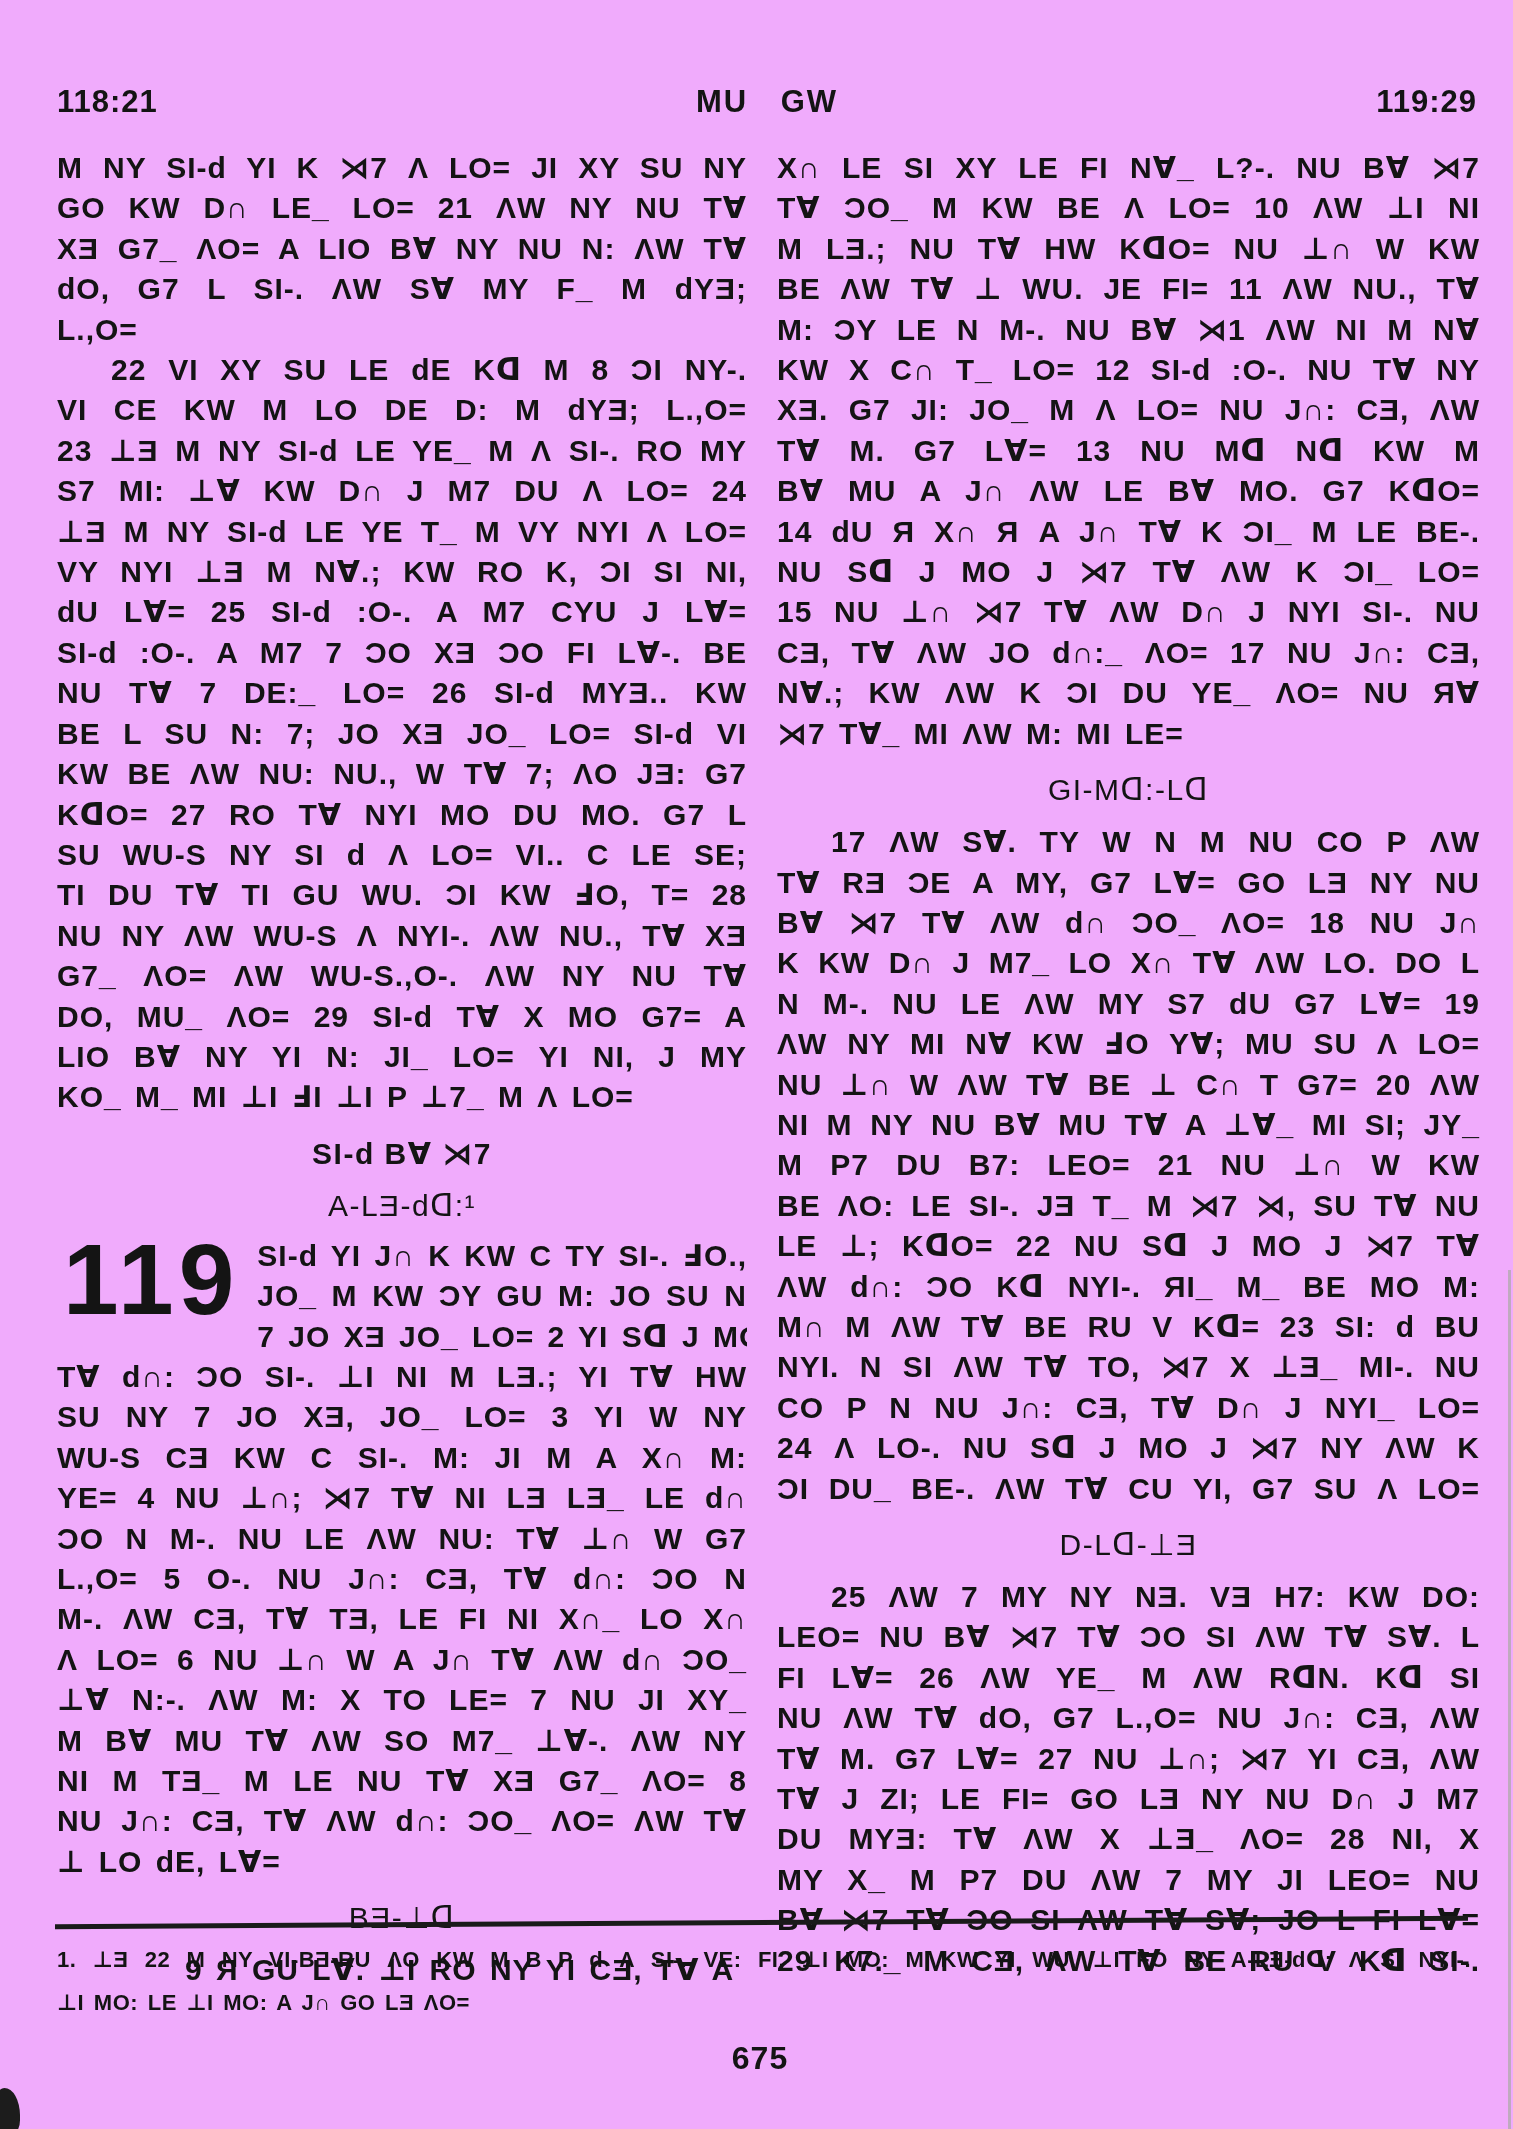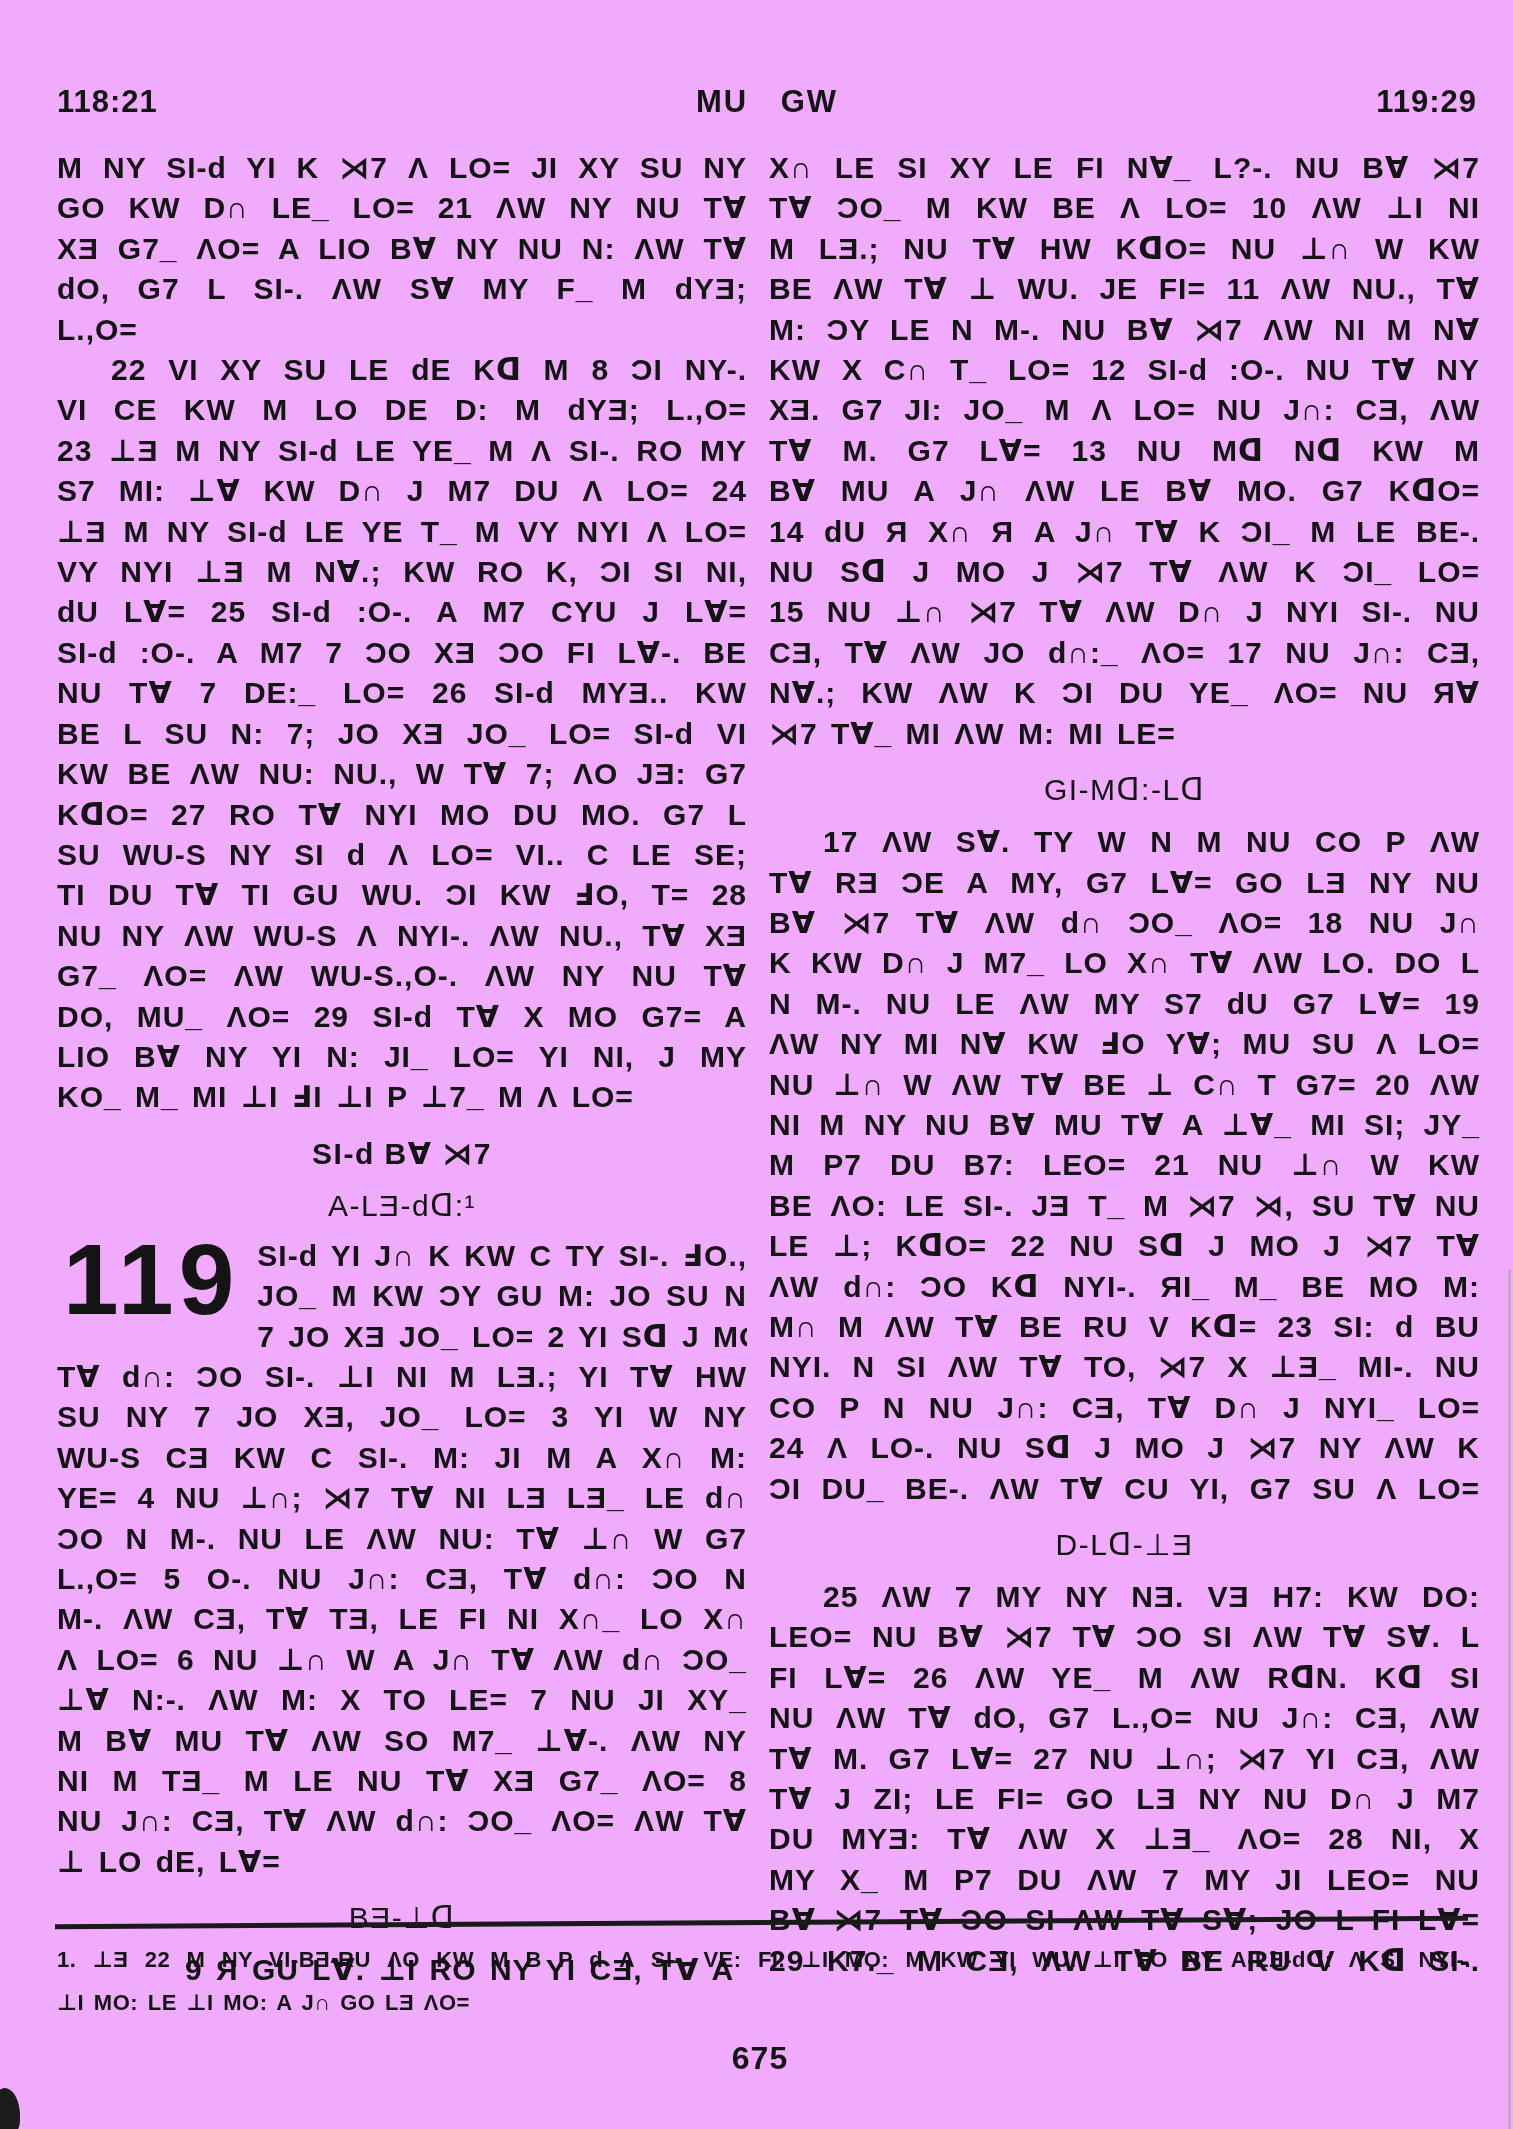--- a/index.html
+++ b/index.html
@@ -13,21 +13,21 @@
     overflow:hidden;
   }
   .runhead{
     position:absolute;top:84px;left:57px;right:36px;
     display:flex;justify-content:space-between;align-items:baseline;
     font-size:31px;letter-spacing:1px;
   }
   .runhead .center{word-spacing:22px;letter-spacing:2px;}
   .content{
     position:absolute;top:148px;left:57px;right:33px;
-    display:flex;gap:22px;
+    display:flex;gap:30px;
   }
   .col{min-width:0;}
   .col.left{flex:0 0 690px;}
   .col.right{flex:1 1 auto;}
   .line{
     font-size:30px;line-height:40.4px;
     letter-spacing:1px;word-spacing:4px;
     text-align:justify;text-align-last:justify;
     overflow:hidden;white-space:nowrap;
   }
@@ -144,21 +144,21 @@
         <div class="para">
           <div class="line i2">9 Я GU L∀. ⊥I RO NY YI CƎ, T∀ A</div>
         </div>
       </div>
     <div class="col right">
         <div class="para">
           <div class="line j">X∩ LE SI XY LE FI N∀_ L?-. NU B∀ ⋊7</div>
           <div class="line j">T∀ ƆO_ M KW BE Ʌ LO= 10 ɅW ⊥I NI</div>
           <div class="line j">M LƎ.; NU T∀ HW KᗡO= NU ⊥∩ W KW</div>
           <div class="line j">BE ɅW T∀ ⊥ WU. JE FI= 11 ɅW NU., T∀</div>
-          <div class="line j">M: ƆY LE N M-. NU B∀ ⋊7 ɅW NI M N∀</div>
+          <div class="line j">M: ƆY LE N M-. NU B∀ ⋊1 ɅW NI M N∀</div>
           <div class="line j">KW X C∩ T_ LO= 12 SI-d :O-. NU T∀ NY</div>
           <div class="line j">XƎ. G7 JI: JO_ M Ʌ LO= NU J∩: CƎ, ɅW</div>
           <div class="line j">T∀ M. G7 L∀= 13 NU Mᗡ Nᗡ KW M</div>
           <div class="line j">B∀ MU A J∩ ɅW LE B∀ MO. G7 KᗡO=</div>
           <div class="line j">14 dU Я X∩ Я A J∩ T∀ K ƆI_ M LE BE-.</div>
           <div class="line j">NU Sᗡ J MO J ⋊7 T∀ ɅW K ƆI_ LO=</div>
           <div class="line j">15 NU ⊥∩ ⋊7 T∀ ɅW D∩ J NYI SI-. NU</div>
           <div class="line j">CƎ, T∀ ɅW JO d∩:_ ɅO= 17 NU J∩: CƎ,</div>
           <div class="line j">N∀.; KW ɅW K ƆI DU YE_ ɅO= NU Я∀</div>
           <div class="line l">⋊7 T∀_ MI ɅW M: MI LE=</div>

